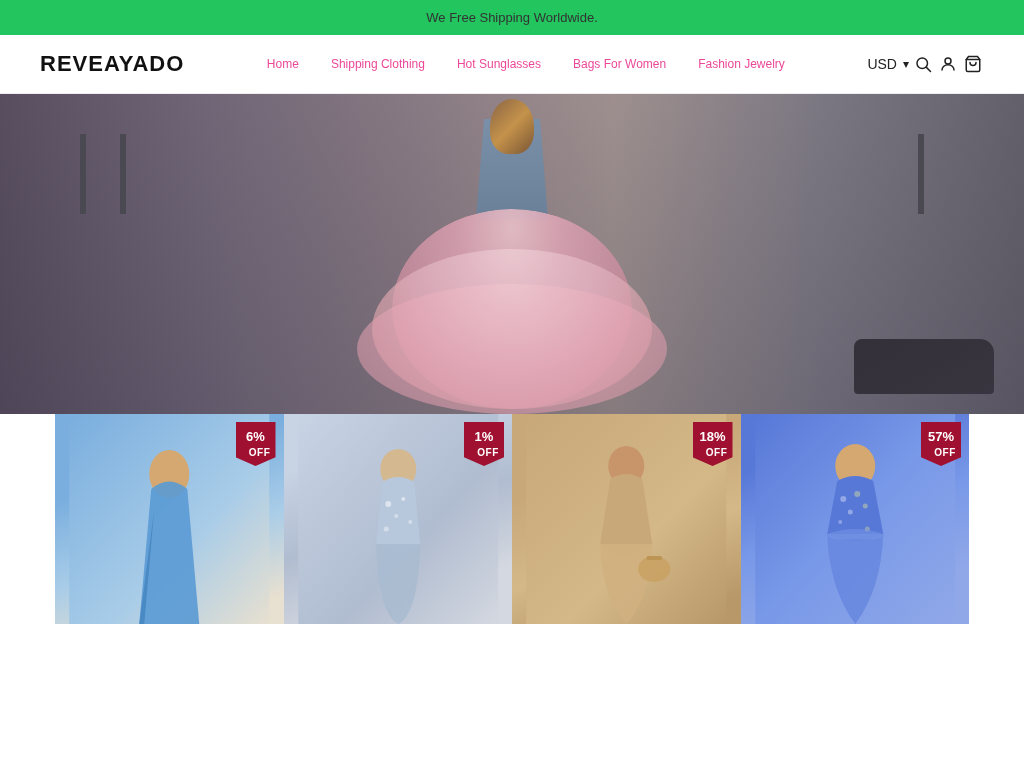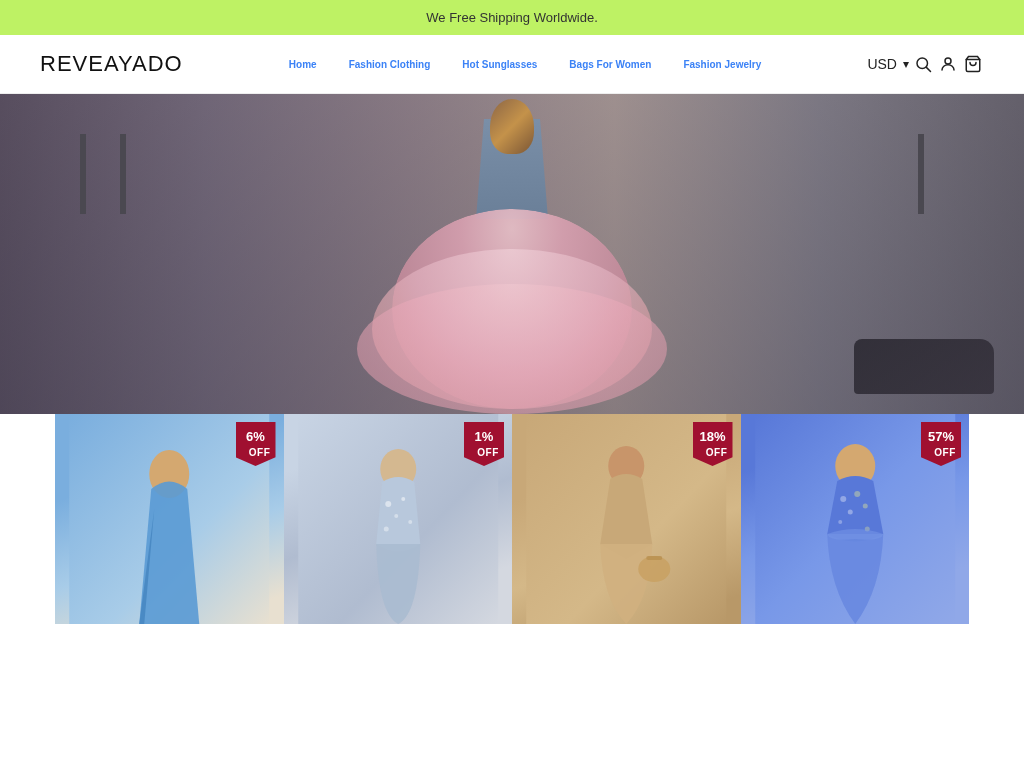--- a/index.html
+++ b/index.html
@@ -1,55 +1,55 @@
 <!DOCTYPE html>
 <html><head>
   <meta charset="utf-8">
   <style>
     * { margin: 0; padding: 0; box-sizing: border-box; }
     body { font-family: -apple-system, BlinkMacSystemFont, 'Segoe UI', Arial, sans-serif; background: #fff; }
 
     
     .top-banner {
-      background: #bef264;
+      background: #22c55e;
       text-align: center;
       padding: 10px;
       font-size: 13px;
       color: #333;
     }
 
     
     header {
       display: flex;
       align-items: center;
       justify-content: space-between;
       padding: 16px 40px;
       border-bottom: 1px solid #eee;
       background: #fff;
     }
 
     .logo {
       font-size: 22px;
-      font-weight: 400;
+      font-weight: 700;
       letter-spacing: 1px;
       color: #111;
       text-decoration: none;
     }
 
     nav {
       display: flex;
       gap: 32px;
       align-items: center;
     }
 
     nav a {
       text-decoration: none;
-      color: #3b82f6;
-      font-size: 10px;
-      font-weight: 700;
+      color: #ec4899;
+      font-size: 12px;
+      font-weight: 400;
     }
 
     .header-right {
       display: flex;
       align-items: center;
       gap: 3px;
     }
 
     .currency-btn {
       background: none;
@@ -238,21 +238,21 @@
 
 <div class="top-banner">
   <span>We Free Shipping Worldwide.</span>
 </div>
 
 <header>
   <a class="logo" href="#">REVEAYADO</a>
 
   <nav>
     <a href="#">Home</a>
-    <a href="#">Fashion Clothing</a>
+    <a href="#">Shipping Clothing</a>
     <a href="#">Hot Sunglasses</a>
     <a href="#">Bags For Women</a>
     <a href="#">Fashion Jewelry</a>
   </nav>
 
   <div class="header-right">
     <button class="currency-btn chevron-down">USD</button>
     <div class="header-icon">
       <svg width="18" height="18" viewBox="0 0 24 24" fill="none" stroke="#222" stroke-width="2" stroke-linecap="round">
         <circle cx="11" cy="11" r="7"></circle>

